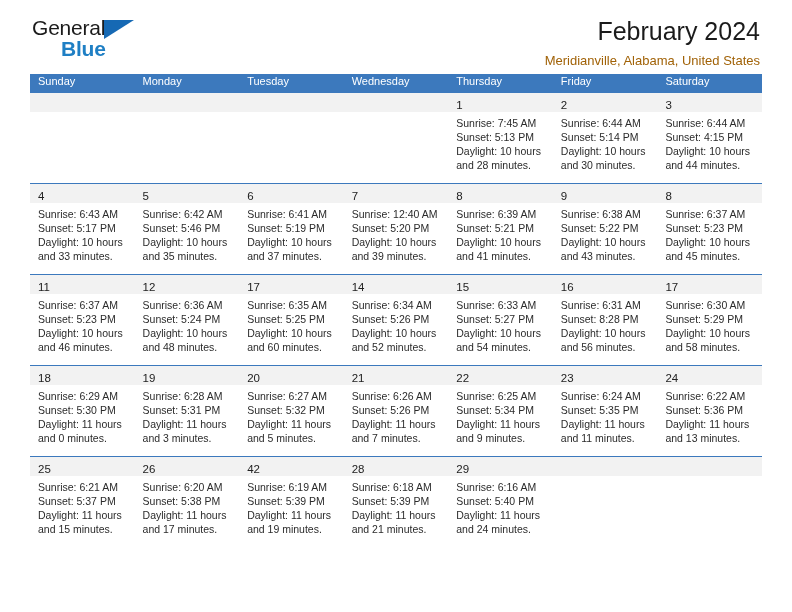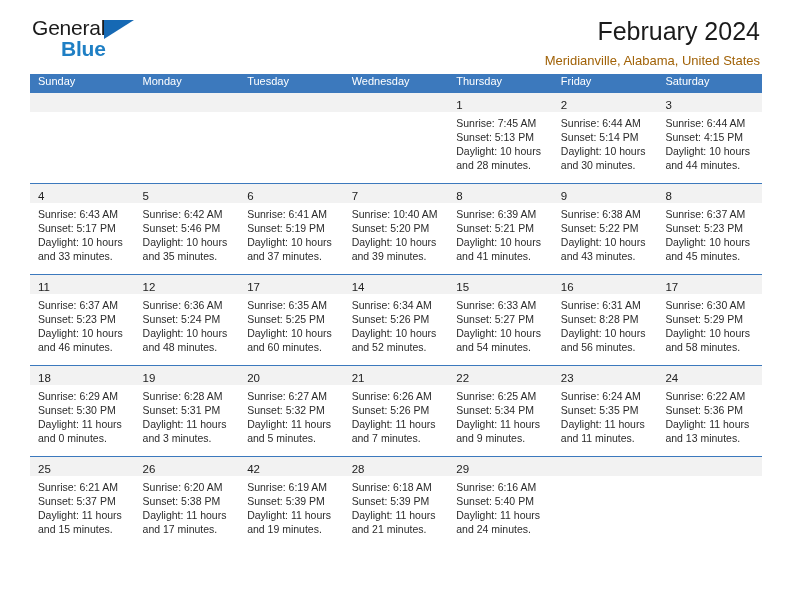--- a/index.html
+++ b/index.html
@@ -265,21 +265,21 @@
                 <div>Sunset: 5:19 PM</div>
                 <div>Daylight: 10 hours</div>
                 <div>and 37 minutes.</div>
               </div>
             </div>
           </td>
           <td>
             <div class="cell">
               <div class="daynum-strip"><span class="daynum">7</span></div>
               <div class="cell-body">
-                <div>Sunrise: 10:40 AM</div>
+                <div>Sunrise: 12:40 AM</div>
                 <div>Sunset: 5:20 PM</div>
                 <div>Daylight: 10 hours</div>
                 <div>and 39 minutes.</div>
               </div>
             </div>
           </td>
           <td>
             <div class="cell">
               <div class="daynum-strip"><span class="daynum">8</span></div>
               <div class="cell-body">

